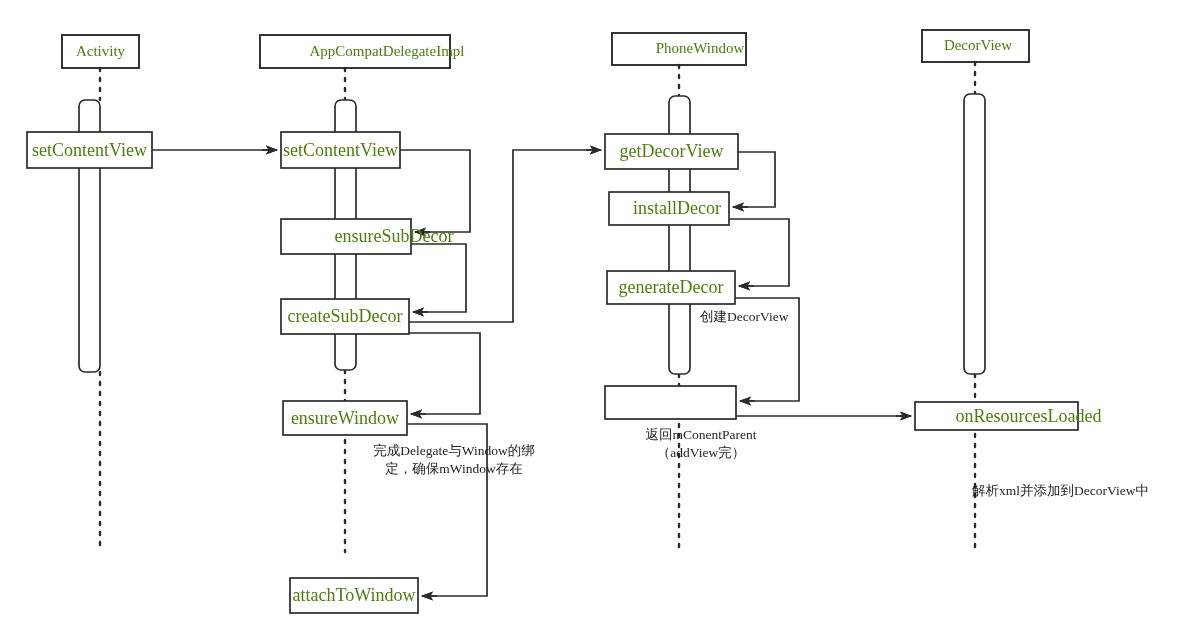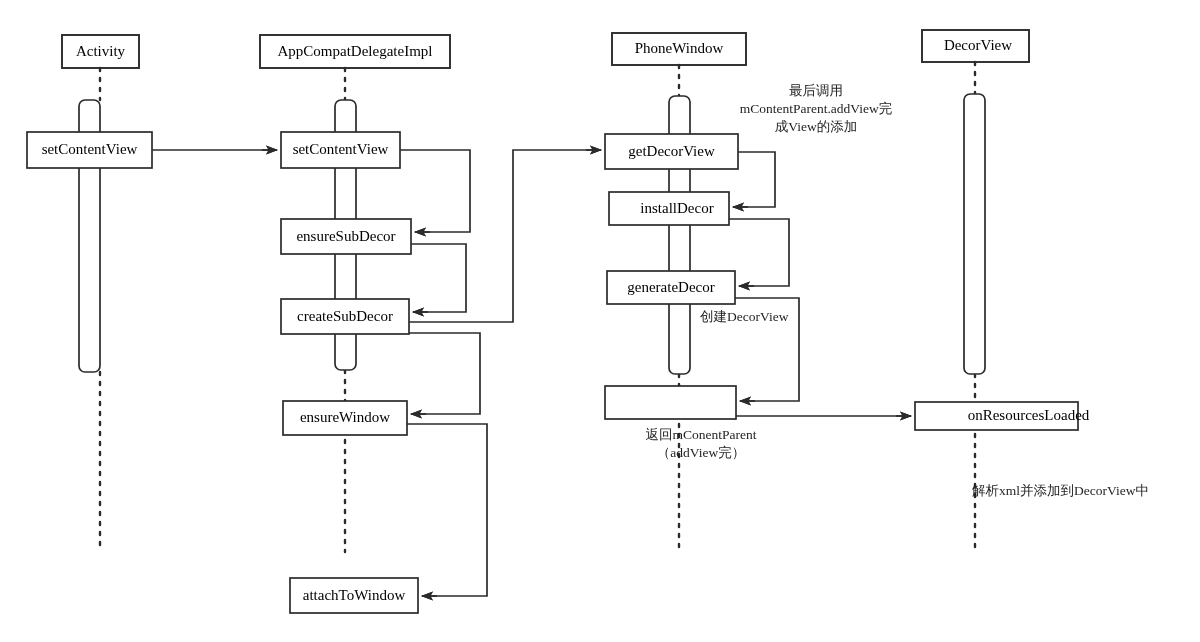--- a/index.html
+++ b/index.html
@@ -1,22 +1,22 @@
 <!DOCTYPE html>
 <html><head>
 <meta charset="utf-8">
 <style>
   html,body{margin:0;padding:0;background:#ffffff;}
   body{font-family:"Liberation Serif","DejaVu Serif",serif;}
   #stage{position:relative;width:1200px;height:642px;background:#ffffff;overflow:hidden;}
   #stage svg{position:absolute;left:0;top:0;}
   .lbl{position:absolute;display:flex;align-items:center;justify-content:center;
-       text-align:center;color:#000000;line-height:1.15;pointer-events:none;}
+       text-align:center;color:#4d7c0f;line-height:1.15;pointer-events:none;}
   .hdr-lbl{font-size:15px;}
-  .msg-lbl{font-size:15px;}
+  .msg-lbl{font-size:18px;}
   .note-lbl{font-size:13.5px;line-height:1.32;color:#1f1f1f;
             font-family:"Liberation Serif","DejaVu Serif",serif;}
 </style>
 </head>
 <body>
 
 <div id="stage">
 
   <svg width="1200" height="642">
     <defs>
@@ -96,40 +96,39 @@
         <line x1="437" y1="596" x2="422" y2="596" marker-end="url(#ah)"></line>
         <line x1="748" y1="207" x2="733" y2="207" marker-end="url(#ah)"></line>
         <line x1="754" y1="286" x2="739" y2="286" marker-end="url(#ah)"></line>
         <line x1="755" y1="401" x2="740" y2="401" marker-end="url(#ah)"></line>
         <line x1="896" y1="416" x2="911" y2="416" marker-end="url(#ah)"></line>
       </g>
     </g>
   </svg>
 
   <div class="lbl hdr-lbl" style="left:62px;top:35px;width:77px;height:33px;">Activity</div>
-  <div class="lbl hdr-lbl" style="left:260px;top:35px;width:190px;height:33px;">AppCompatDelegateImpl</div>
-  <div class="lbl hdr-lbl" style="left:612px;top:33px;width:134px;height:32px;">PhoneWindow</div>
+  <div class="lbl hdr-lbl" style="left:260px;top:35px;width:190px;height:33px;padding-left:32px;">AppCompatDelegateImpl</div>
+  <div class="lbl hdr-lbl" style="left:612px;top:33px;width:134px;height:32px;padding-left:21px;">PhoneWindow</div>
   <div class="lbl hdr-lbl" style="left:922px;top:30px;width:112px;height:32px;">DecorView</div>
 
   <div class="lbl msg-lbl" style="left:27px;top:132px;width:125px;height:36px;">setContentView</div>
   <div class="lbl msg-lbl" style="left:281px;top:132px;width:119px;height:36px;">setContentView</div>
-  <div class="lbl msg-lbl" style="left:281px;top:219px;width:130px;height:35px;">ensureSubDecor</div>
+  <div class="lbl msg-lbl" style="left:281px;top:219px;width:130px;height:35px;padding-left:48px;">ensureSubDecor</div>
   <div class="lbl msg-lbl" style="left:281px;top:299px;width:128px;height:35px;border-radius:16px;">createSubDecor</div>
   <div class="lbl msg-lbl" style="left:283px;top:401px;width:124px;height:34px;">ensureWindow</div>
   <div class="lbl msg-lbl" style="left:290px;top:578px;width:128px;height:35px;">attachToWindow</div>
   <div class="lbl msg-lbl" style="left:605px;top:134px;width:133px;height:35px;">getDecorView</div>
   <div class="lbl msg-lbl" style="left:609px;top:192px;width:120px;height:33px;margin-left:8px;">installDecor</div>
   <div class="lbl msg-lbl" style="left:607px;top:271px;width:128px;height:33px;">generateDecor</div>
   <div class="lbl msg-lbl" style="left:915px;top:402px;width:163px;height:28px;padding-left:32px;">onResourcesLoaded</div>
 
-  <div class="lbl note-lbl" style="left:718px;top:82px;width:196px;height:54px;
-       align-items:flex-start;justify-content:center;white-space:pre-line;">最后调用
-mContentParent.addView完
-成View的添加</div>
   <div class="lbl note-lbl" style="left:700px;top:307px;width:120px;height:20px;
        justify-content:flex-start;text-align:left;white-space:pre-line;">创建DecorView</div>
+  <div class="lbl note-lbl" style="left:344px;top:442px;width:220px;height:40px;
+       align-items:flex-start;justify-content:center;white-space:pre-line;">完成Delegate与Window的绑
+定，确保mWindow存在</div>
   <div class="lbl note-lbl" style="left:603px;top:426px;width:196px;height:40px;
        align-items:flex-start;justify-content:center;white-space:pre-line;">返回mConentParent
 （addView完）</div>
   <div class="lbl note-lbl" style="left:972px;top:433px;width:210px;height:20px;
        justify-content:flex-start;text-align:left;white-space:pre-line;margin-top:48px;">解析xml并添加到DecorView中</div>
 
 </div>
 
 </body></html>

